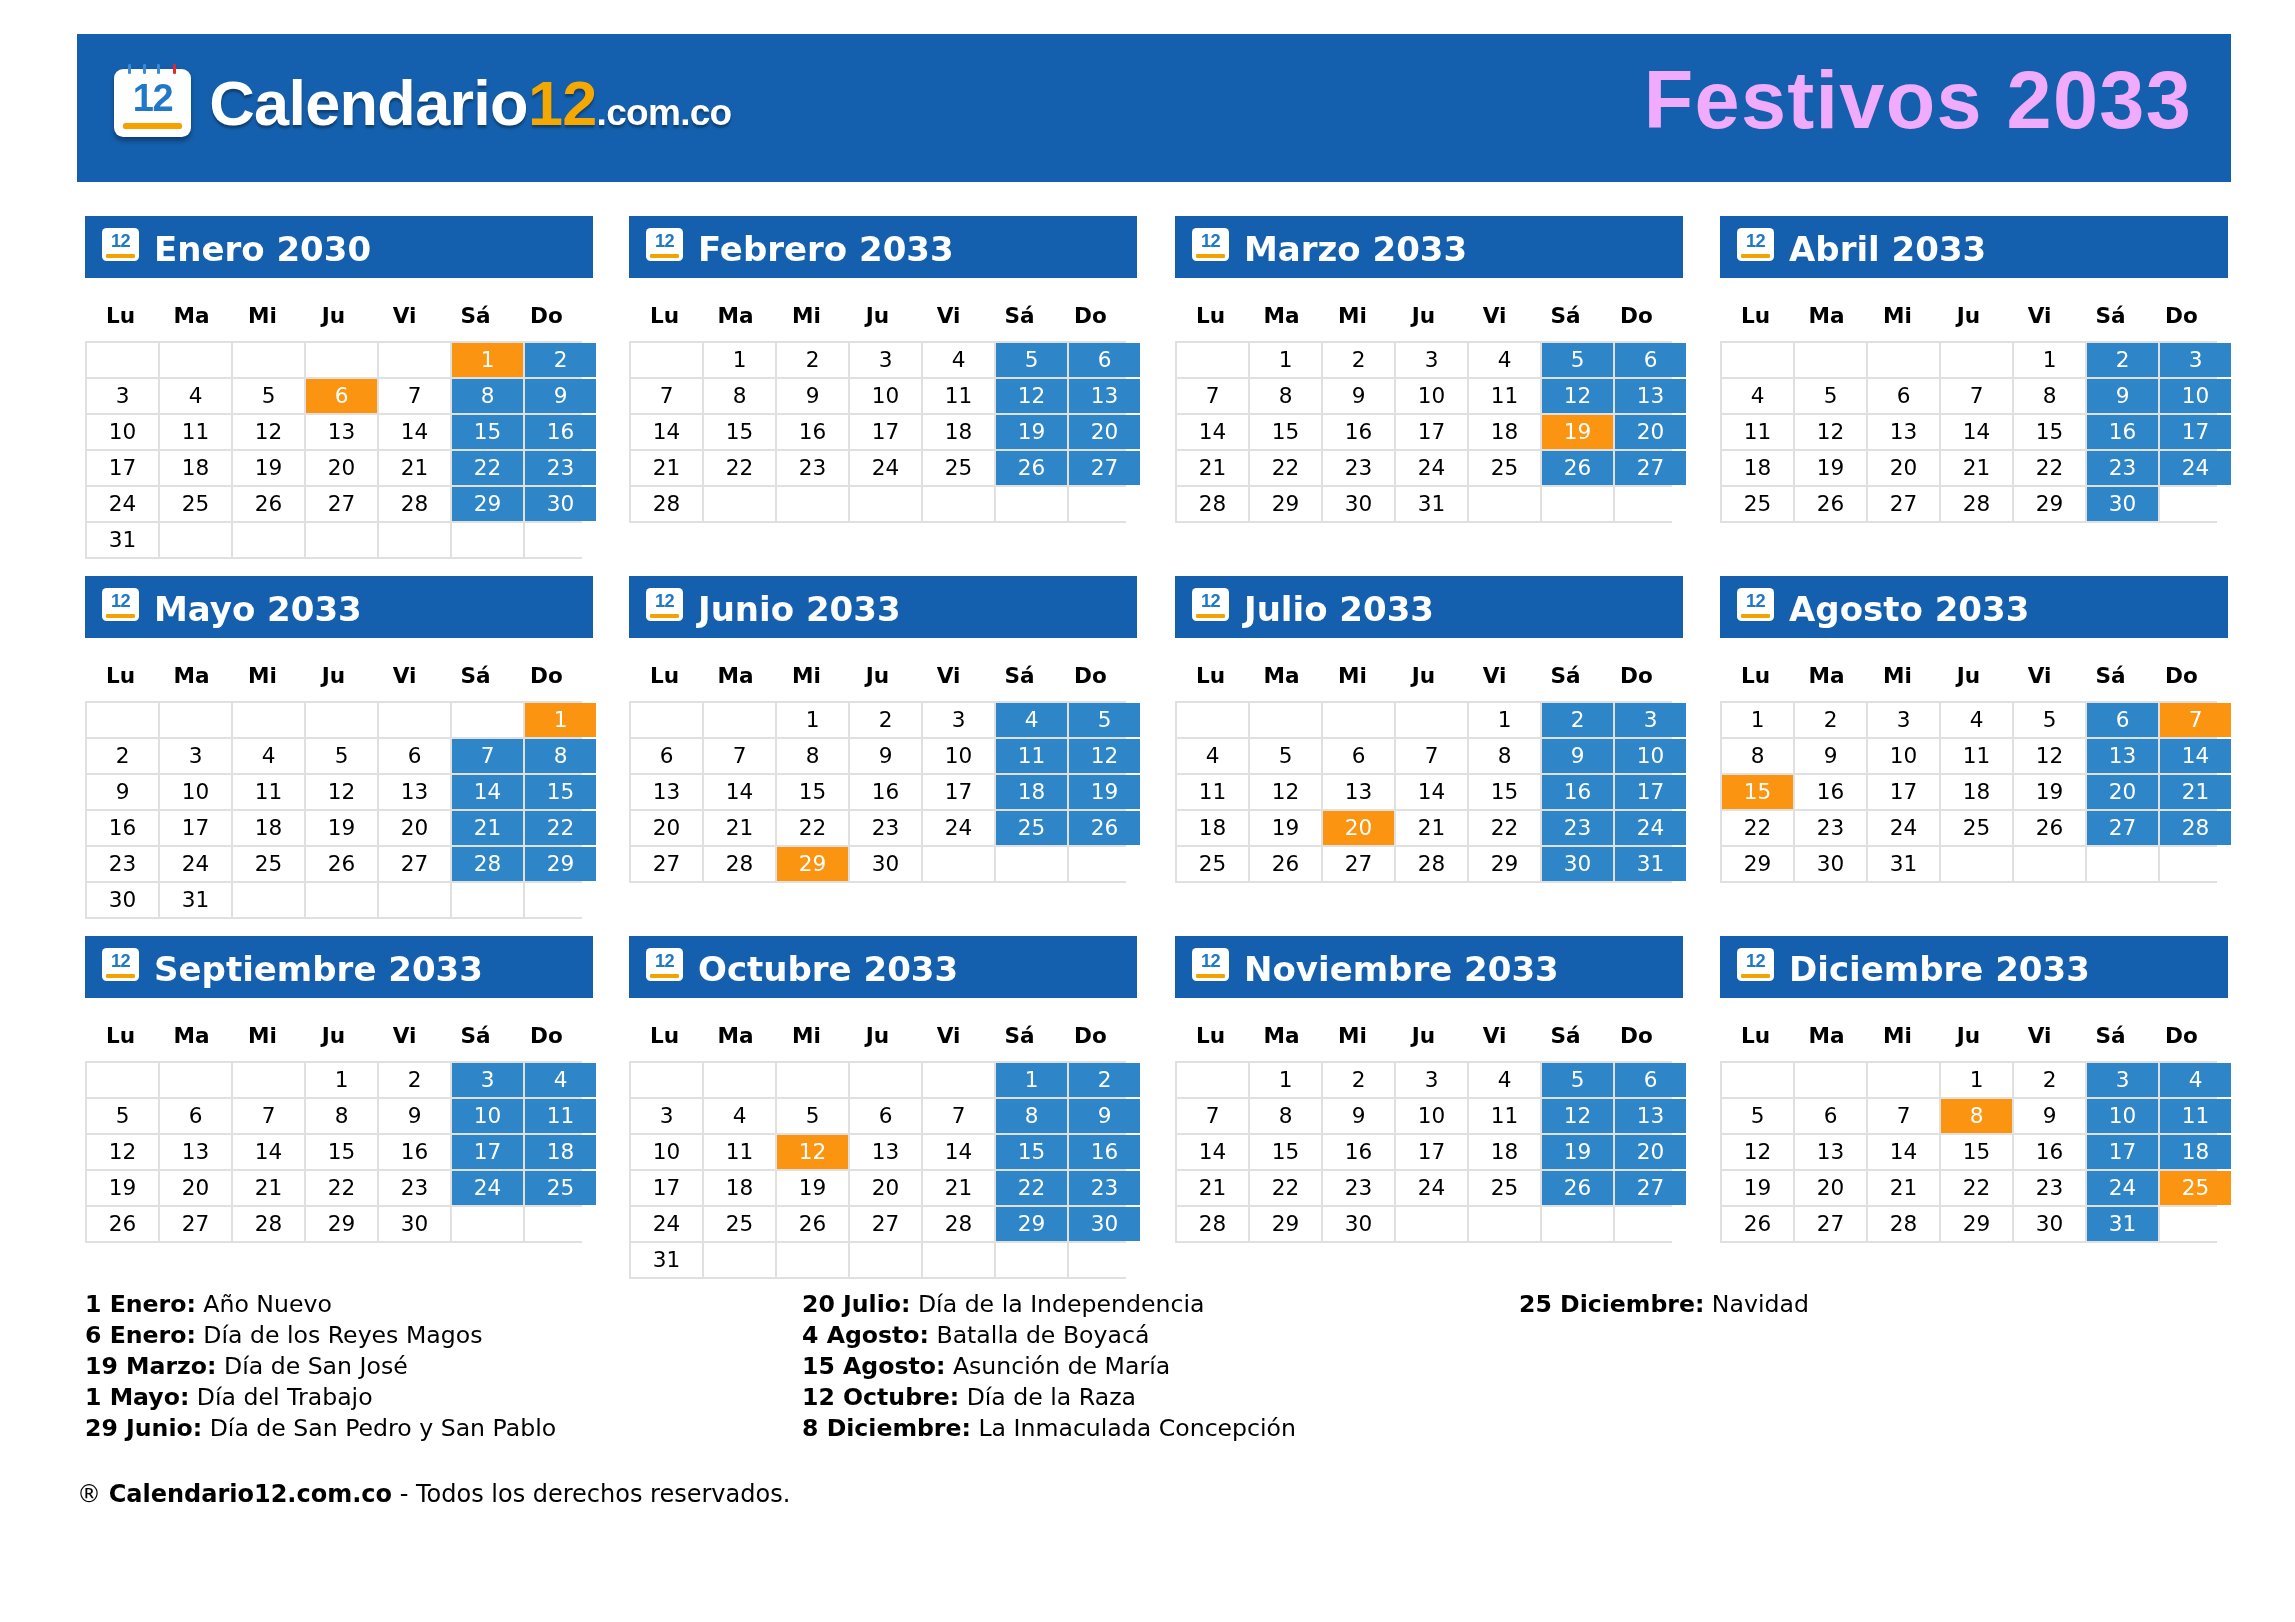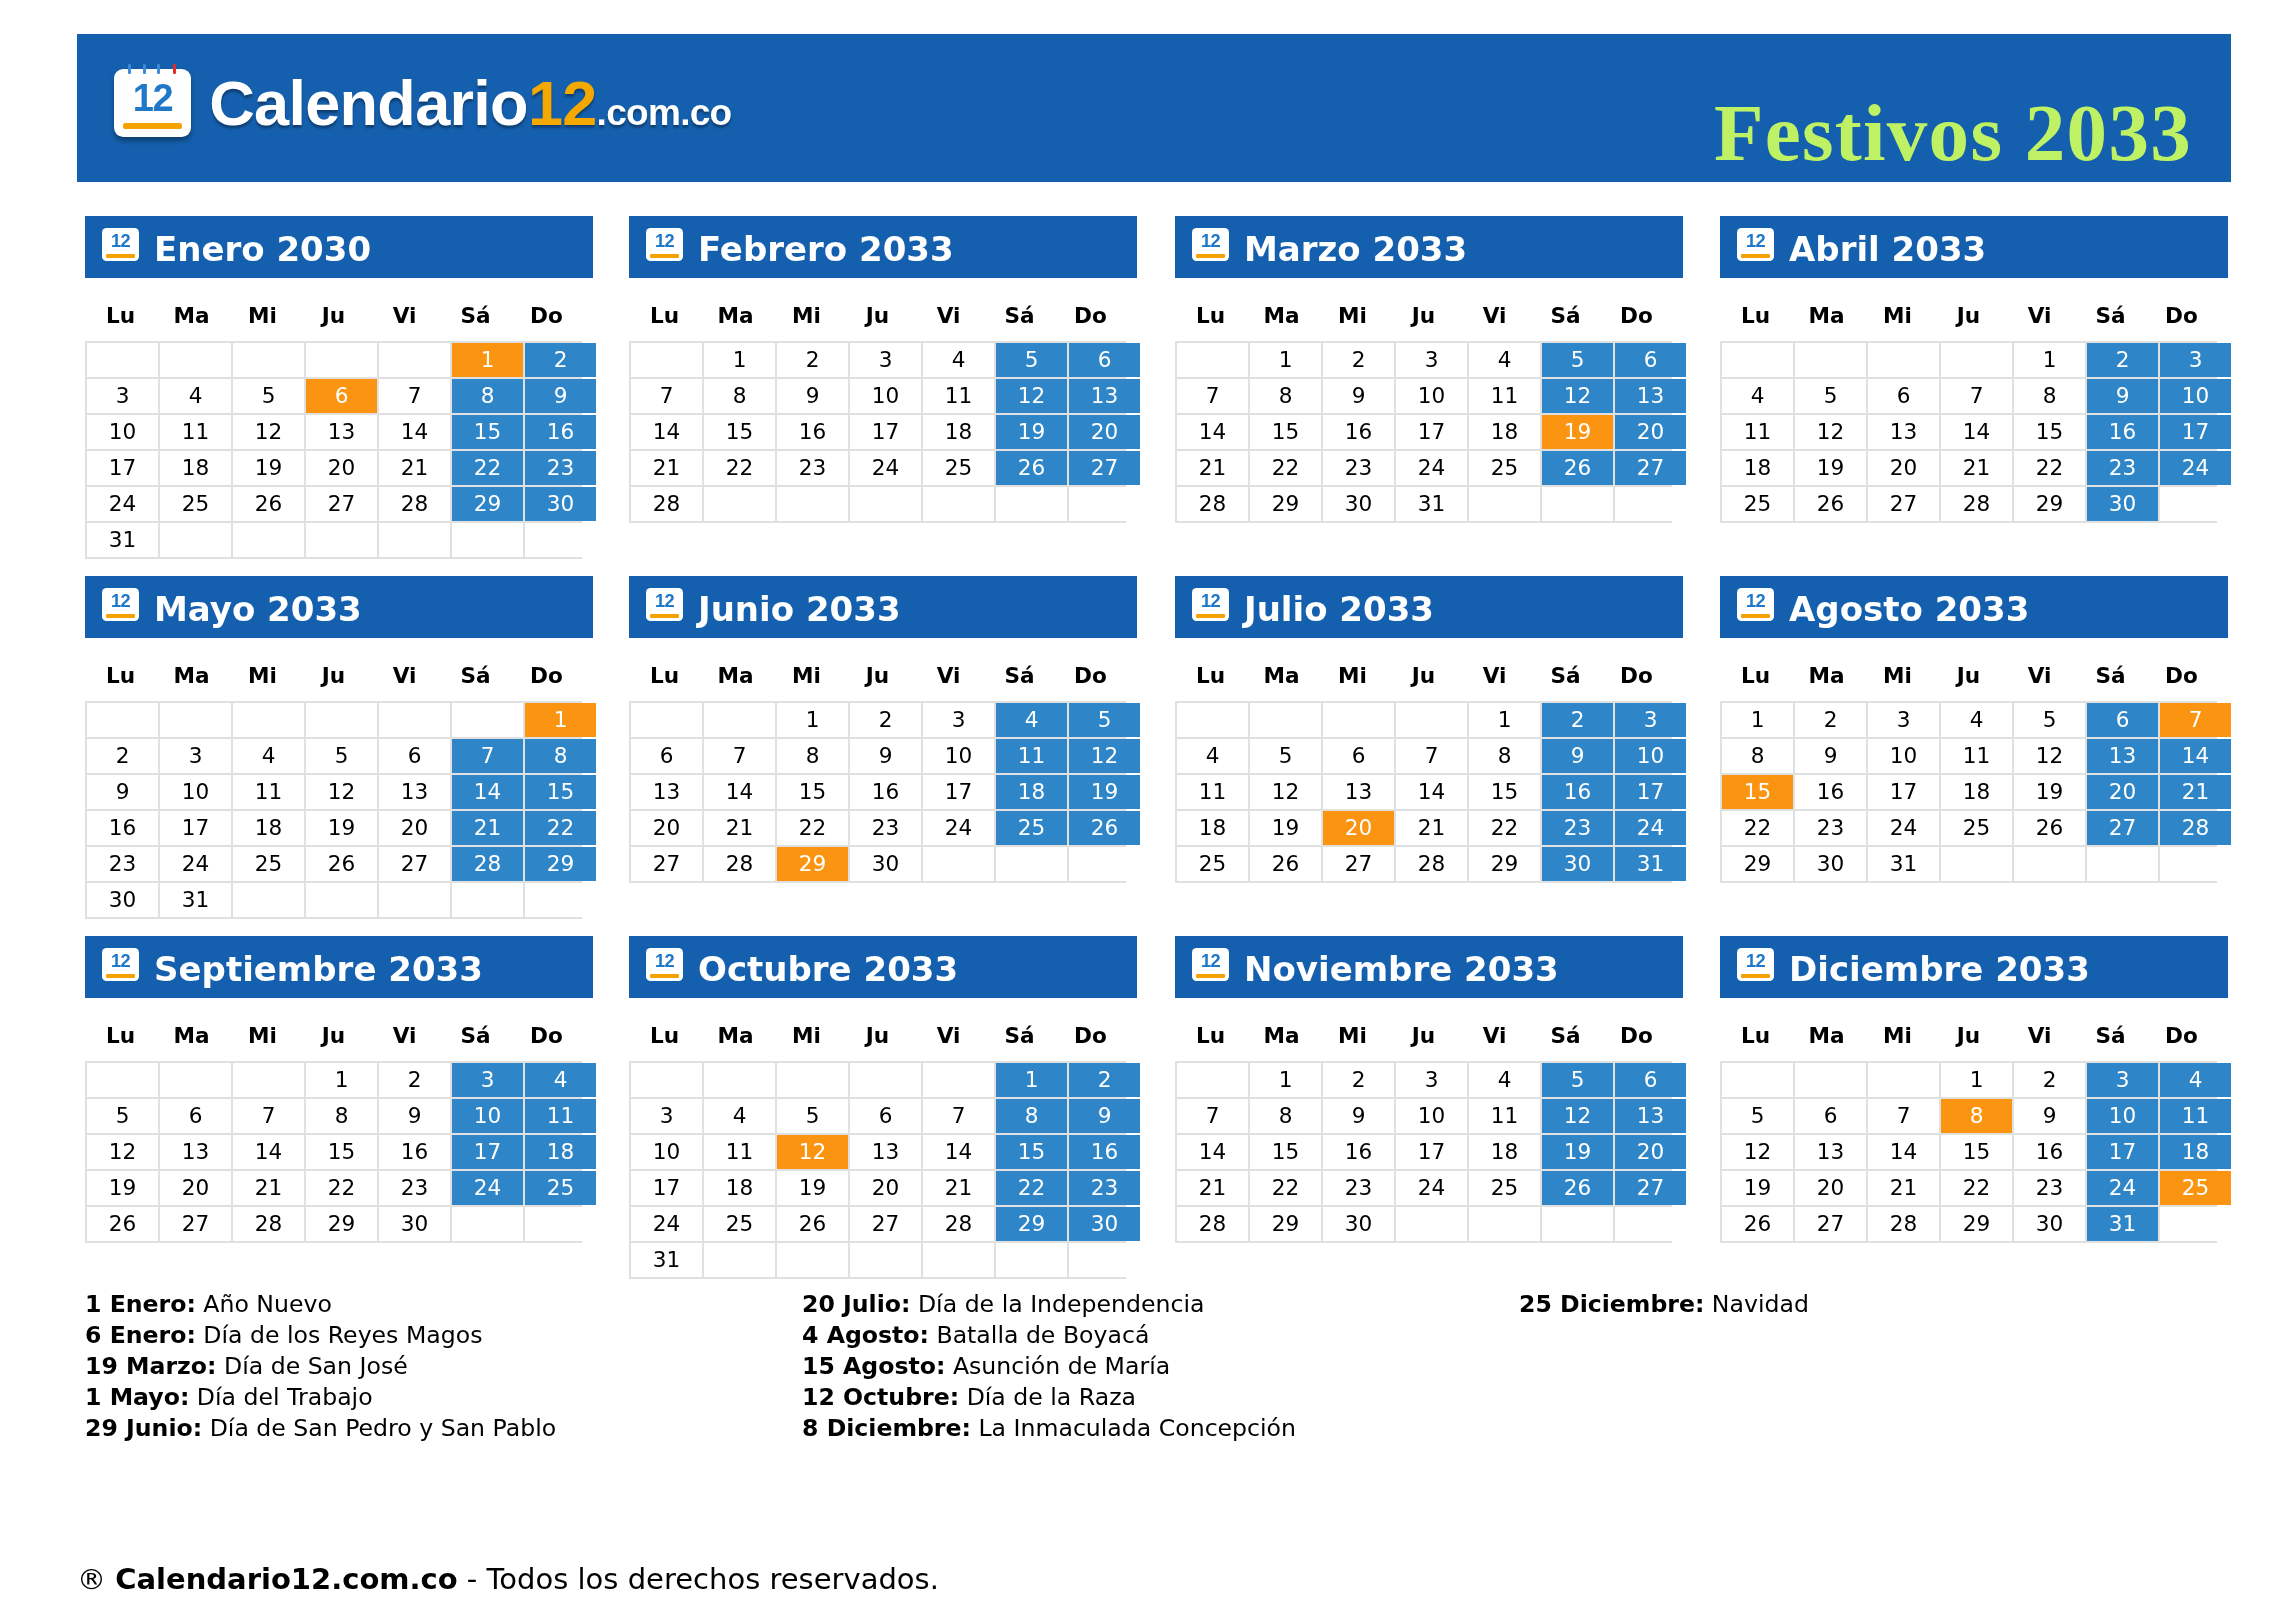--- a/index.html
+++ b/index.html
@@ -6,36 +6,36 @@
   body{width:2295px;height:1623px;position:relative;overflow:hidden;font-family:"DejaVu Sans",sans-serif;color:#000;}
   .topbar{position:absolute;left:77px;top:34px;width:2154px;height:148px;background:#1560ae;}
   .logo{position:absolute;left:37px;top:33px;display:flex;align-items:center;}
   .logo-icon{width:77px;height:68px;background:#fff;border-radius:9.2px;position:relative;box-shadow:0 3.9px 5.2px rgba(0,0,0,.35);}
   .logo-icon .num{position:absolute;left:0;right:0;top:7.9px;text-align:center;font-family:"Liberation Sans",sans-serif;font-weight:bold;font-size:38px;color:#1f78c8;letter-spacing:-1.3px;}
   .logo-icon .bar{position:absolute;left:9.2px;right:9.2px;bottom:7.9px;height:6.5px;background:#f5a100;border-radius:2.6px;}
   .logo-icon .ring{position:absolute;top:-5.2px;width:2.6px;height:10.5px;background:#3a8ad8;border-radius:1.3px;}
   .logo-text{margin-left:18.3px;font-family:"Liberation Sans",sans-serif;font-weight:bold;color:#fff;font-size:63px;letter-spacing:-0.7px;text-shadow:0 2.6px 2.6px rgba(0,0,0,.35);}
   .logo-text .hl{color:#f5a800;}
   .logo-text .tld{font-size:37px;}
-  .festivos{position:absolute;right:39px;top:19.6px;font-family:Liberation Serif, serif;font-weight:bold;color:#bef264;font-size:81px;letter-spacing:1.3px;margin-top:33px;}
+  .festivos{position:absolute;right:39px;top:19.6px;font-family:Liberation Sans, sans-serif;font-weight:bold;color:#f0abfc;font-size:81px;letter-spacing:1.3px;}
   .month{position:absolute;width:508px;}
   .mhead{height:62px;background:#1560ae;position:relative;}
   .mhead .micon{position:absolute;left:17px;top:11.8px;width:37px;height:33px;background:#fff;border-radius:4.6px;}
   .mhead .micon .n{position:absolute;left:0;right:0;top:2.6px;text-align:center;font-family:"Liberation Sans",sans-serif;font-weight:bold;font-size:18.3px;color:#1f78c8;letter-spacing:-0.7px;}
   .mhead .micon .b{position:absolute;left:3.9px;right:3.9px;bottom:3.3px;height:3.3px;background:#f5a100;border-radius:1.3px;}
   .mhead .mtitle{position:absolute;left:69px;top:13px;font-weight:bold;color:#fff;font-size:34px;}
   .dow{display:grid;grid-template-columns:repeat(7,71px);margin-top:20px;height:35px;}
   .dow span{text-align:center;font-weight:bold;font-size:21.6px;line-height:35px;}
   .grid{display:grid;grid-template-columns:repeat(7,71px);margin-top:7.9px;border:2px solid #e0e0e0;width:497px;box-sizing:border-box;background:#e0e0e0;gap:2px;}
   .cell{height:34px;background:#fff;text-align:center;font-size:21.6px;line-height:34px;color:#000;}
   .cell.we{background:#2e86c8;color:#fff;}
   .cell.hol{background:#fb9410;color:#fff;}
   .holidays{position:absolute;top:1289px;font-size:23.6px;line-height:31px;}
   .holidays b{font-weight:bold;}
-  .footer{position:absolute;left:77px;top:1562px;font-size:29px;}
+  .footer{position:absolute;left:77px;top:1480px;font-size:24px;}
   .footer b{font-weight:bold;}
 </style>
 </head>
 <body>
 
 <div class="topbar">
   <div class="logo">
     <div class="logo-icon">
       <span class="ring" style="left:14.4px"></span>
         <span class="ring" style="left:29px"></span>

